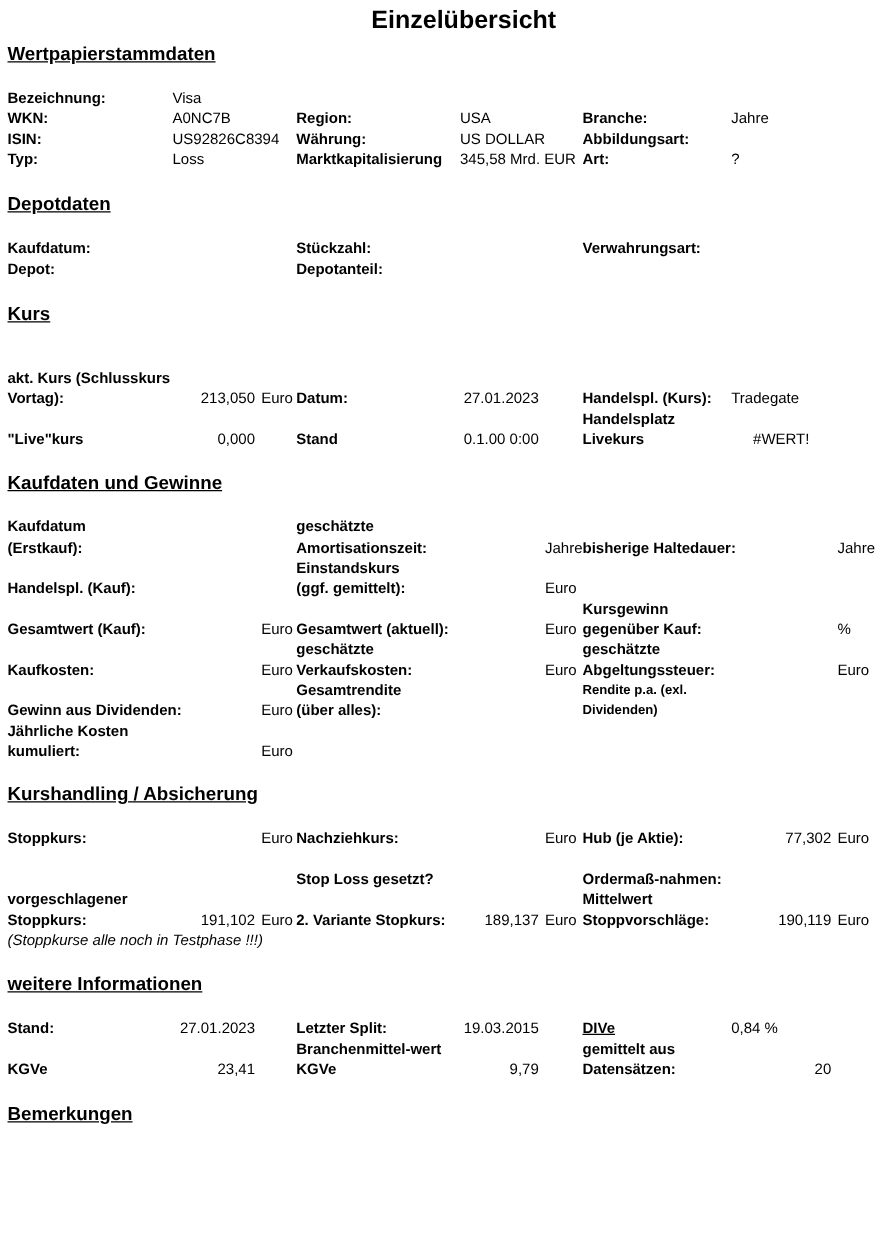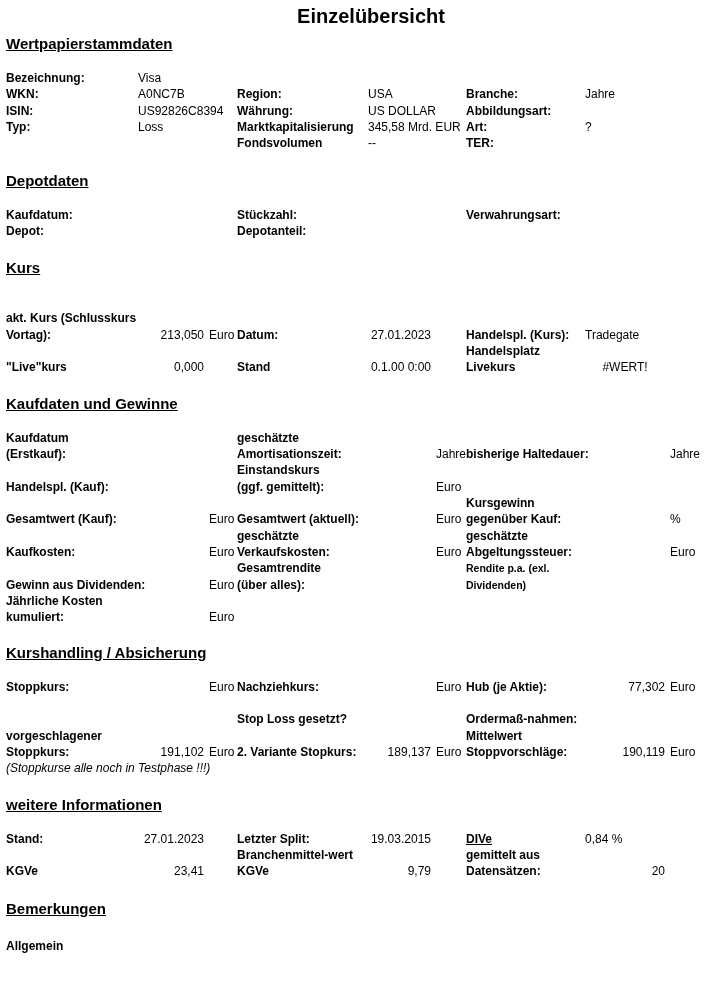--- a/index.html
+++ b/index.html
@@ -61,25 +61,20 @@
           <div class="cell col-e lbl" style="grid-column: 7;">Abbildungsart:</div>
         </div>
         <div class="row">
           <div class="cell col-a lbl" style="grid-column: 1;">Typ:</div>
           <div class="cell col-b val al" style="grid-column: 2;">Loss</div>
           <div class="cell col-c lbl" style="grid-column: 4;">Marktkapitalisierung</div>
           <div class="cell col-d val al" style="grid-column: 5;">345,58 Mrd. EUR</div>
           <div class="cell col-e lbl" style="grid-column: 7;">Art:</div>
           <div class="cell col-f val al" style="grid-column: 8;">?</div>
         </div>
-        <div class="row">
-          <div class="cell col-c lbl" style="grid-column: 4;">Fondsvolumen</div>
-          <div class="cell col-d val al" style="grid-column: 5;">--</div>
-          <div class="cell col-e lbl" style="grid-column: 7;">TER:</div>
-        </div>
       </div>
     </section>
     <section>
       <h2 class="heading mt19">Depotdaten</h2>
       <div class="rows ">
         <div class="row">
           <div class="cell col-a lbl" style="grid-column: 1;">Kaufdatum:</div>
           <div class="cell col-c lbl" style="grid-column: 4;">Stückzahl:</div>
           <div class="cell col-e lbl" style="grid-column: 7;">Verwahrungsart:</div>
         </div>
@@ -238,19 +233,14 @@
           <div class="cell col-b val ar" style="grid-column: 2;">23,41</div>
           <div class="cell col-c lbl" style="grid-column: 4;">KGVe</div>
           <div class="cell col-d val ar" style="grid-column: 5;">9,79</div>
           <div class="cell col-e lbl" style="grid-column: 7;">Datensätzen:</div>
           <div class="cell col-f val ar" style="grid-column: 8;">20</div>
         </div>
       </div>
     </section>
     <section>
       <h2 class="heading mt19">Bemerkungen</h2>
-      <div class="rows rmt19">
-        <div class="row">
-          <div class="cell col-a lbl" style="grid-column: 1;">Allgemein</div>
-        </div>
-      </div>
     </section>
   </div>
 
 </body></html>

